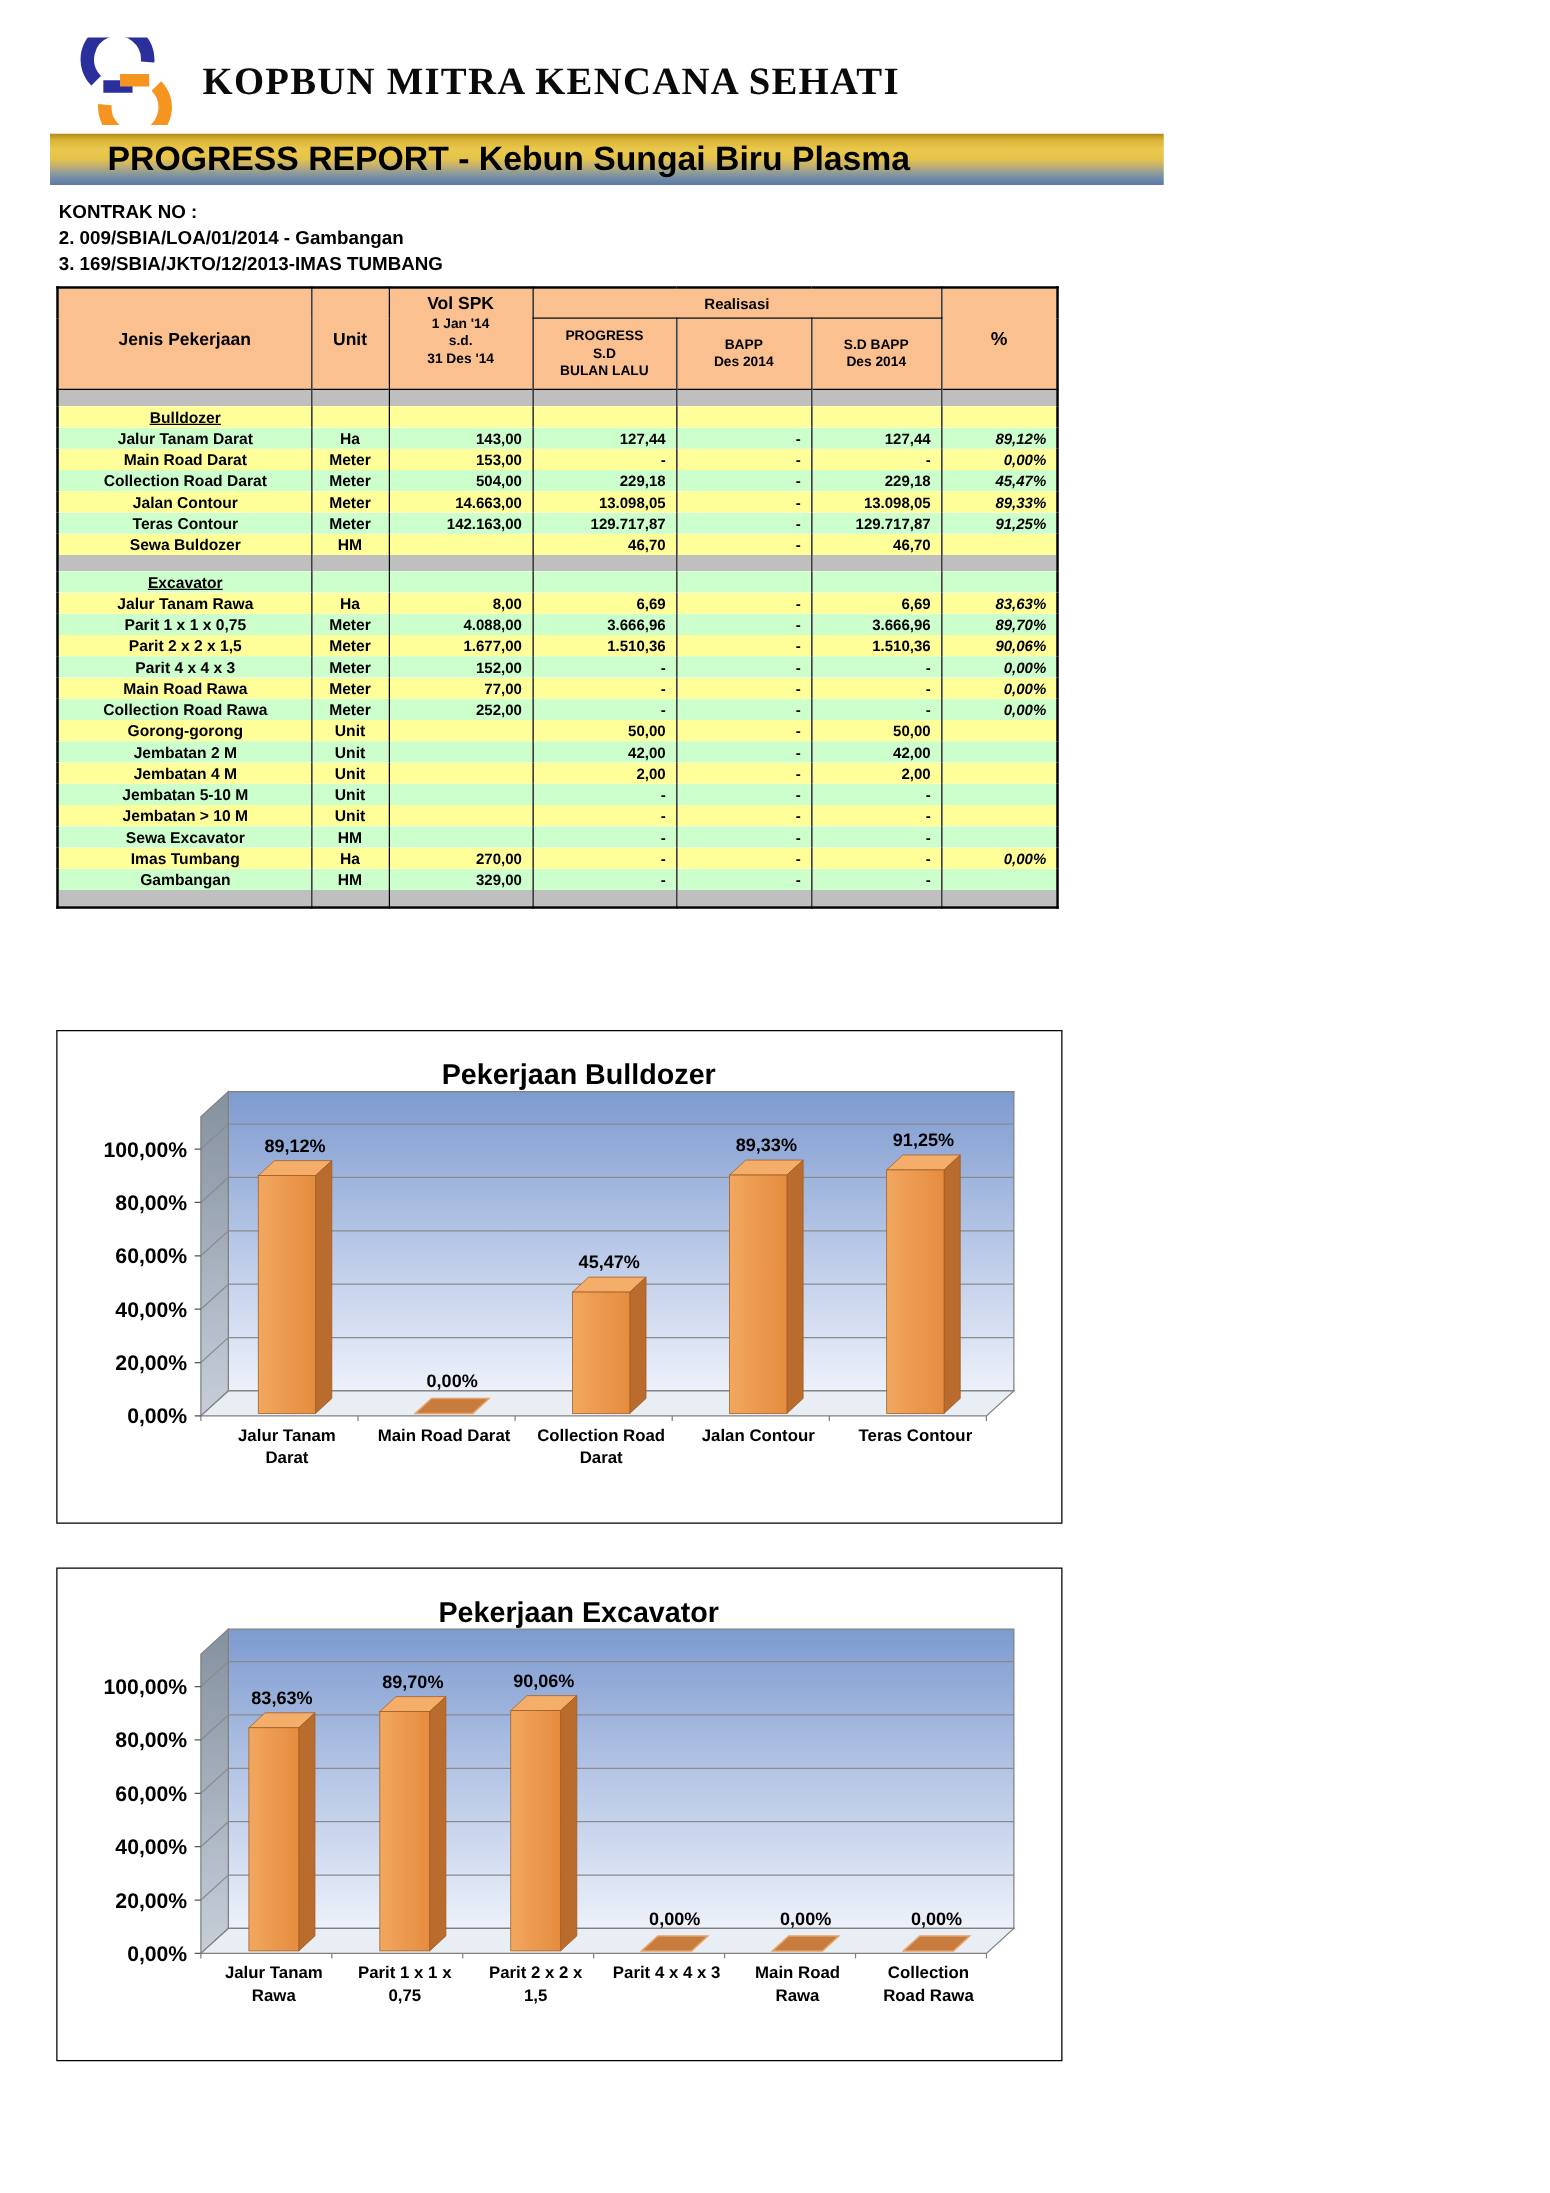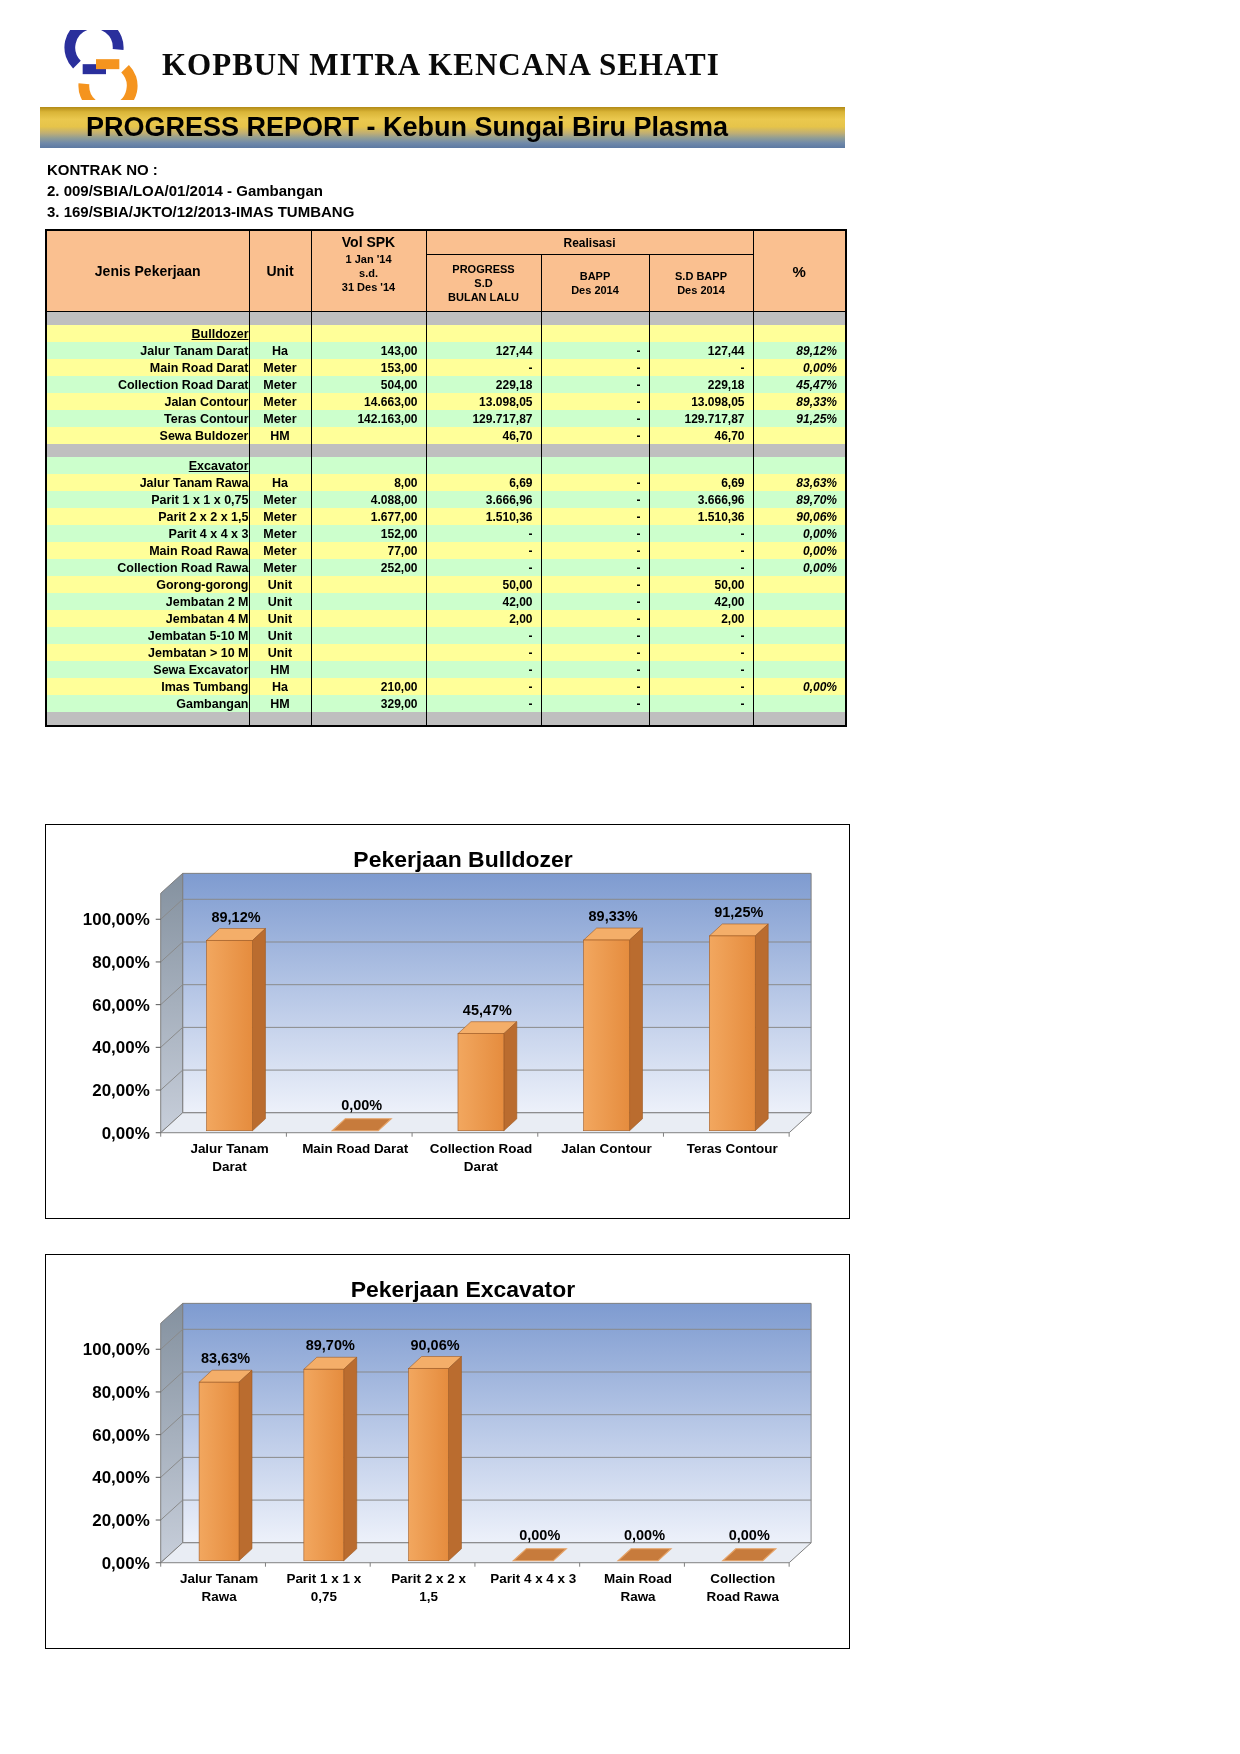--- a/index.html
+++ b/index.html
@@ -7,21 +7,21 @@
        font-family:"Liberation Sans",sans-serif;color:#000;}
   .page{position:relative;width:1240px;height:1754px;}
 
   
   .hdr{display:flex;align-items:center;gap:18px;padding:30px 0 0 58px;height:70px;}
   .logo{width:86px;height:70px;flex:0 0 auto;}
   .company{font-family:"Liberation Serif",serif;font-weight:bold;font-size:31px;
            letter-spacing:1px;color:#0a0a0a;white-space:nowrap;}
 
   
-  .banner{margin:7px 0 0 40px;width:805px;height:41px;box-sizing:border-box;
+  .banner{margin:7px 0 0 40px;width:891px;height:41px;box-sizing:border-box;
           display:flex;align-items:center;padding-left:46px;
           background:linear-gradient(180deg,#b28a17 0%,#d9b437 12%,#eac84e 30%,
                      #e6c44a 48%,#bfae74 64%,#8f9d96 76%,#7089a9 88%,#5c79a2 100%);
           font-weight:bold;font-size:27px;color:#000;}
 
   
   .contract{margin:11px 0 0 47px;font-weight:bold;font-size:15px;line-height:21px;}
 
   
   .ptable{margin:7px 0 0 45px;border-collapse:collapse;table-layout:fixed;width:800px;
@@ -31,21 +31,21 @@
   .ptable thead{border-bottom:1.5px solid #000;}
   .ptable thead th{background:#FAC090;font-weight:bold;vertical-align:middle;text-align:center;}
   .h-jenis,.h-unit{font-size:14px;}
   .h-volspk{vertical-align:top !important;padding-top:1px;}
   .h-main{font-size:14px;font-weight:bold;line-height:20px;}
   .h-sub{font-size:11px;font-weight:bold;line-height:14px;}
   .h-real{font-size:12px;height:21px;border-bottom:1.5px solid #000;}
   .thr2 th{height:54px;}
   .h-pct{font-size:15px;}
   .ptable td{height:17px;font-weight:bold;font-size:12.5px;padding:0;}
-  td.lbl{text-align:right;padding-left:1px;}
+  td.lbl{text-align:center;padding-left:1px;}
   td.lbl.sec{text-decoration:underline;}
   td.unit{text-align:center;}
   td.num{text-align:right;padding-right:8px;font-size:12px;}
   td.pct{text-align:right;padding-right:8px;font-size:12px;font-style:italic;}
   tr.row-y td{background:#FFFF99;}
   tr.row-g td{background:#CCFFCC;}
   tr.sep td{background:#BFBFBF;height:13px;}
 
   
   .chart-box{margin-left:45px;width:805px;height:395px;border:1.5px solid #000;
@@ -323,21 +323,21 @@
           <td class="unit">HM</td>
           <td class="num"></td>
           <td class="num">-</td>
           <td class="num">-</td>
           <td class="num">-</td>
           <td class="pct"></td>
         </tr>
         <tr class="row-y">
           <td class="lbl">Imas Tumbang</td>
           <td class="unit">Ha</td>
-          <td class="num">210,00</td>
+          <td class="num">270,00</td>
           <td class="num">-</td>
           <td class="num">-</td>
           <td class="num">-</td>
           <td class="pct">0,00%</td>
         </tr>
         <tr class="row-g">
           <td class="lbl">Gambangan</td>
           <td class="unit">HM</td>
           <td class="num">329,00</td>
           <td class="num">-</td>

